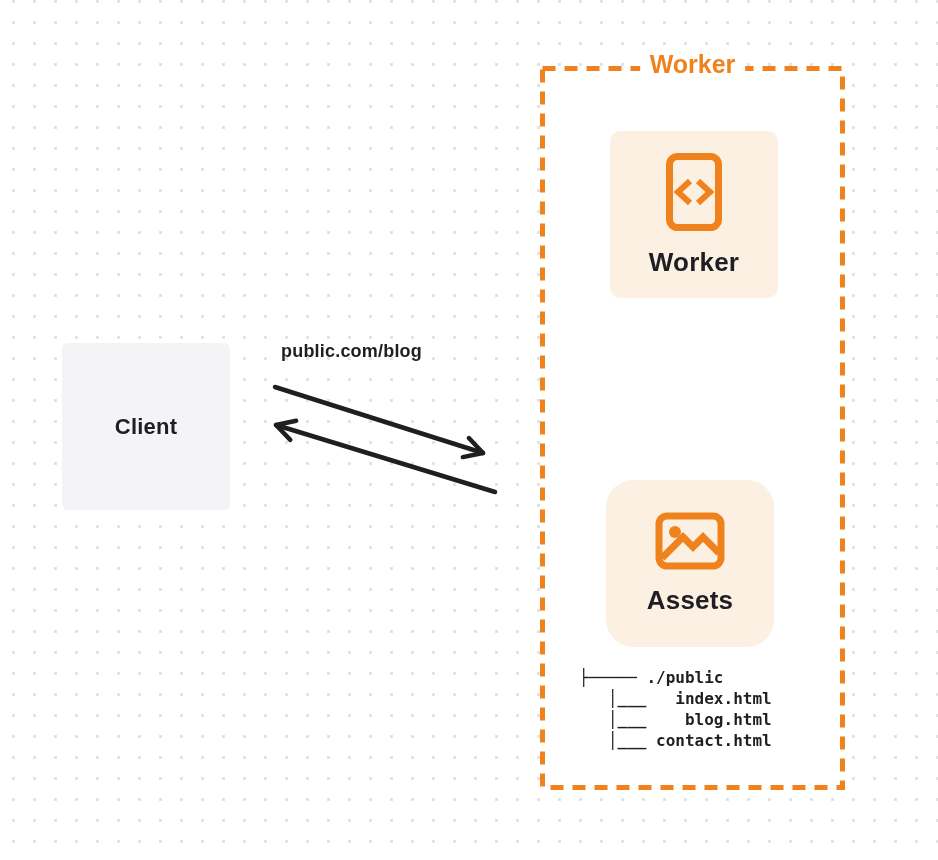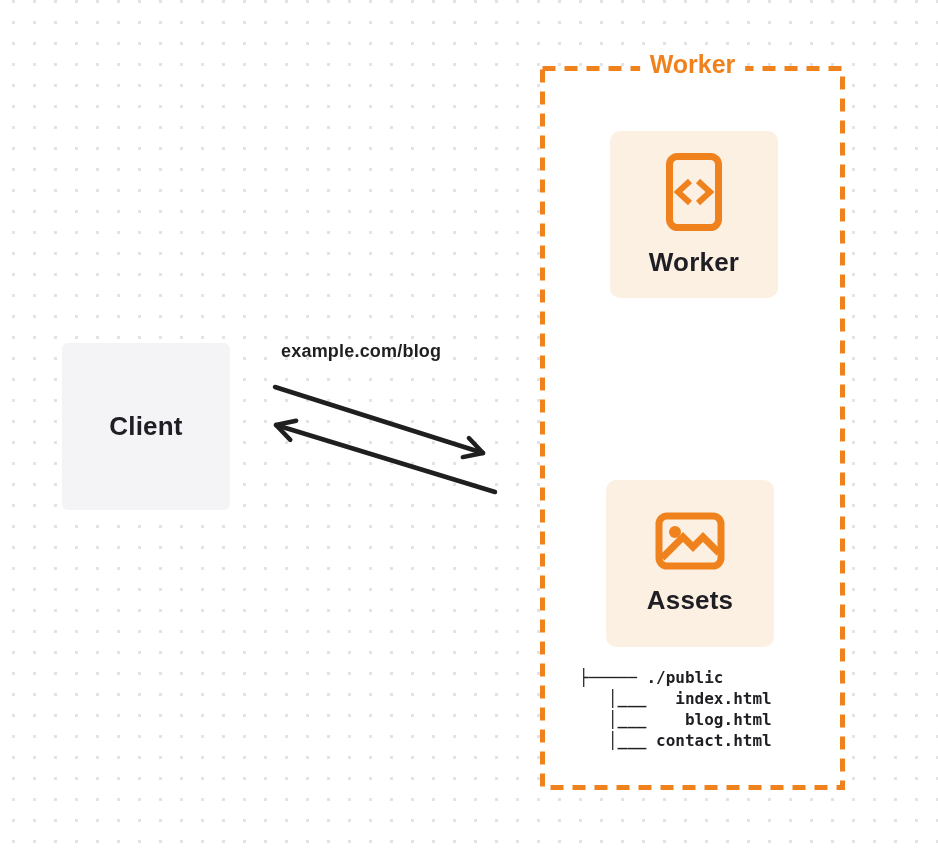--- a/index.html
+++ b/index.html
@@ -25,21 +25,21 @@
   }
   
   .client-box{
     position:absolute;left:62px;top:343px;
     width:168px;height:167px;
     background:var(--client-bg);
     border-radius:6px;
     display:flex;align-items:center;justify-content:center;
   }
   .client-box .label{
-    font-size:26px;font-weight:700;letter-spacing:.2px;
+    font-size:22px;font-weight:700;letter-spacing:.2px;
   }
   
   .request-label{
     position:absolute;left:281px;top:341px;
     font-size:18px;font-weight:700;letter-spacing:.2px;
     color:var(--arrow);
     white-space:nowrap;
   }
   
   .arrows{
@@ -64,21 +64,21 @@
   
   .card{
     position:absolute;
     width:168px;height:167px;
     background:var(--card-bg);
     border-radius:10px;
     display:flex;flex-direction:column;align-items:center;justify-content:center;
     gap:15px;
   }
   .card.worker{left:70px;top:65px;}
-  .card.assets{left:66px;top:414px;}
+  .card.assets{left:66px;top:414px;border-radius:27px;}
   .card .label{
     font-size:26px;font-weight:700;letter-spacing:.2px;
     color:var(--text-dark);
   }
   .icon svg{display:block;}
   
   .tree{
     position:absolute;left:39px;top:583px;
     font-family:"DejaVu Sans Mono", monospace;
     font-size:16px;line-height:21px;font-weight:600;
@@ -89,21 +89,21 @@
 </style>
 </head>
 <body>
 
 <div class="canvas">
 
   <div class="client-box">
     <span class="label">Client</span>
   </div>
 
-  <div class="request-label">example.com/blog</div>
+  <div class="request-label">public.com/blog</div>
 
   <svg class="arrows" viewBox="0 0 938 860">
     <defs>
       <marker id="arrowhead" markerUnits="userSpaceOnUse" markerWidth="30" markerHeight="30" viewBox="0 0 30 30" refX="24" refY="15" orient="auto">
         <path d="M6 5 L24 15 L6 25" fill="none" stroke="#1F1F1F" stroke-width="4.5" stroke-linecap="round" stroke-linejoin="round"></path>
       </marker>
     </defs>
     <line x1="275" y1="387" x2="483" y2="453" stroke="#1F1F1F" stroke-width="4.5" stroke-linecap="round" marker-end="url(#arrowhead)"></line>
     <line x1="495" y1="492" x2="276" y2="425" stroke="#1F1F1F" stroke-width="4.5" stroke-linecap="round" marker-end="url(#arrowhead)"></line>
   </svg>

